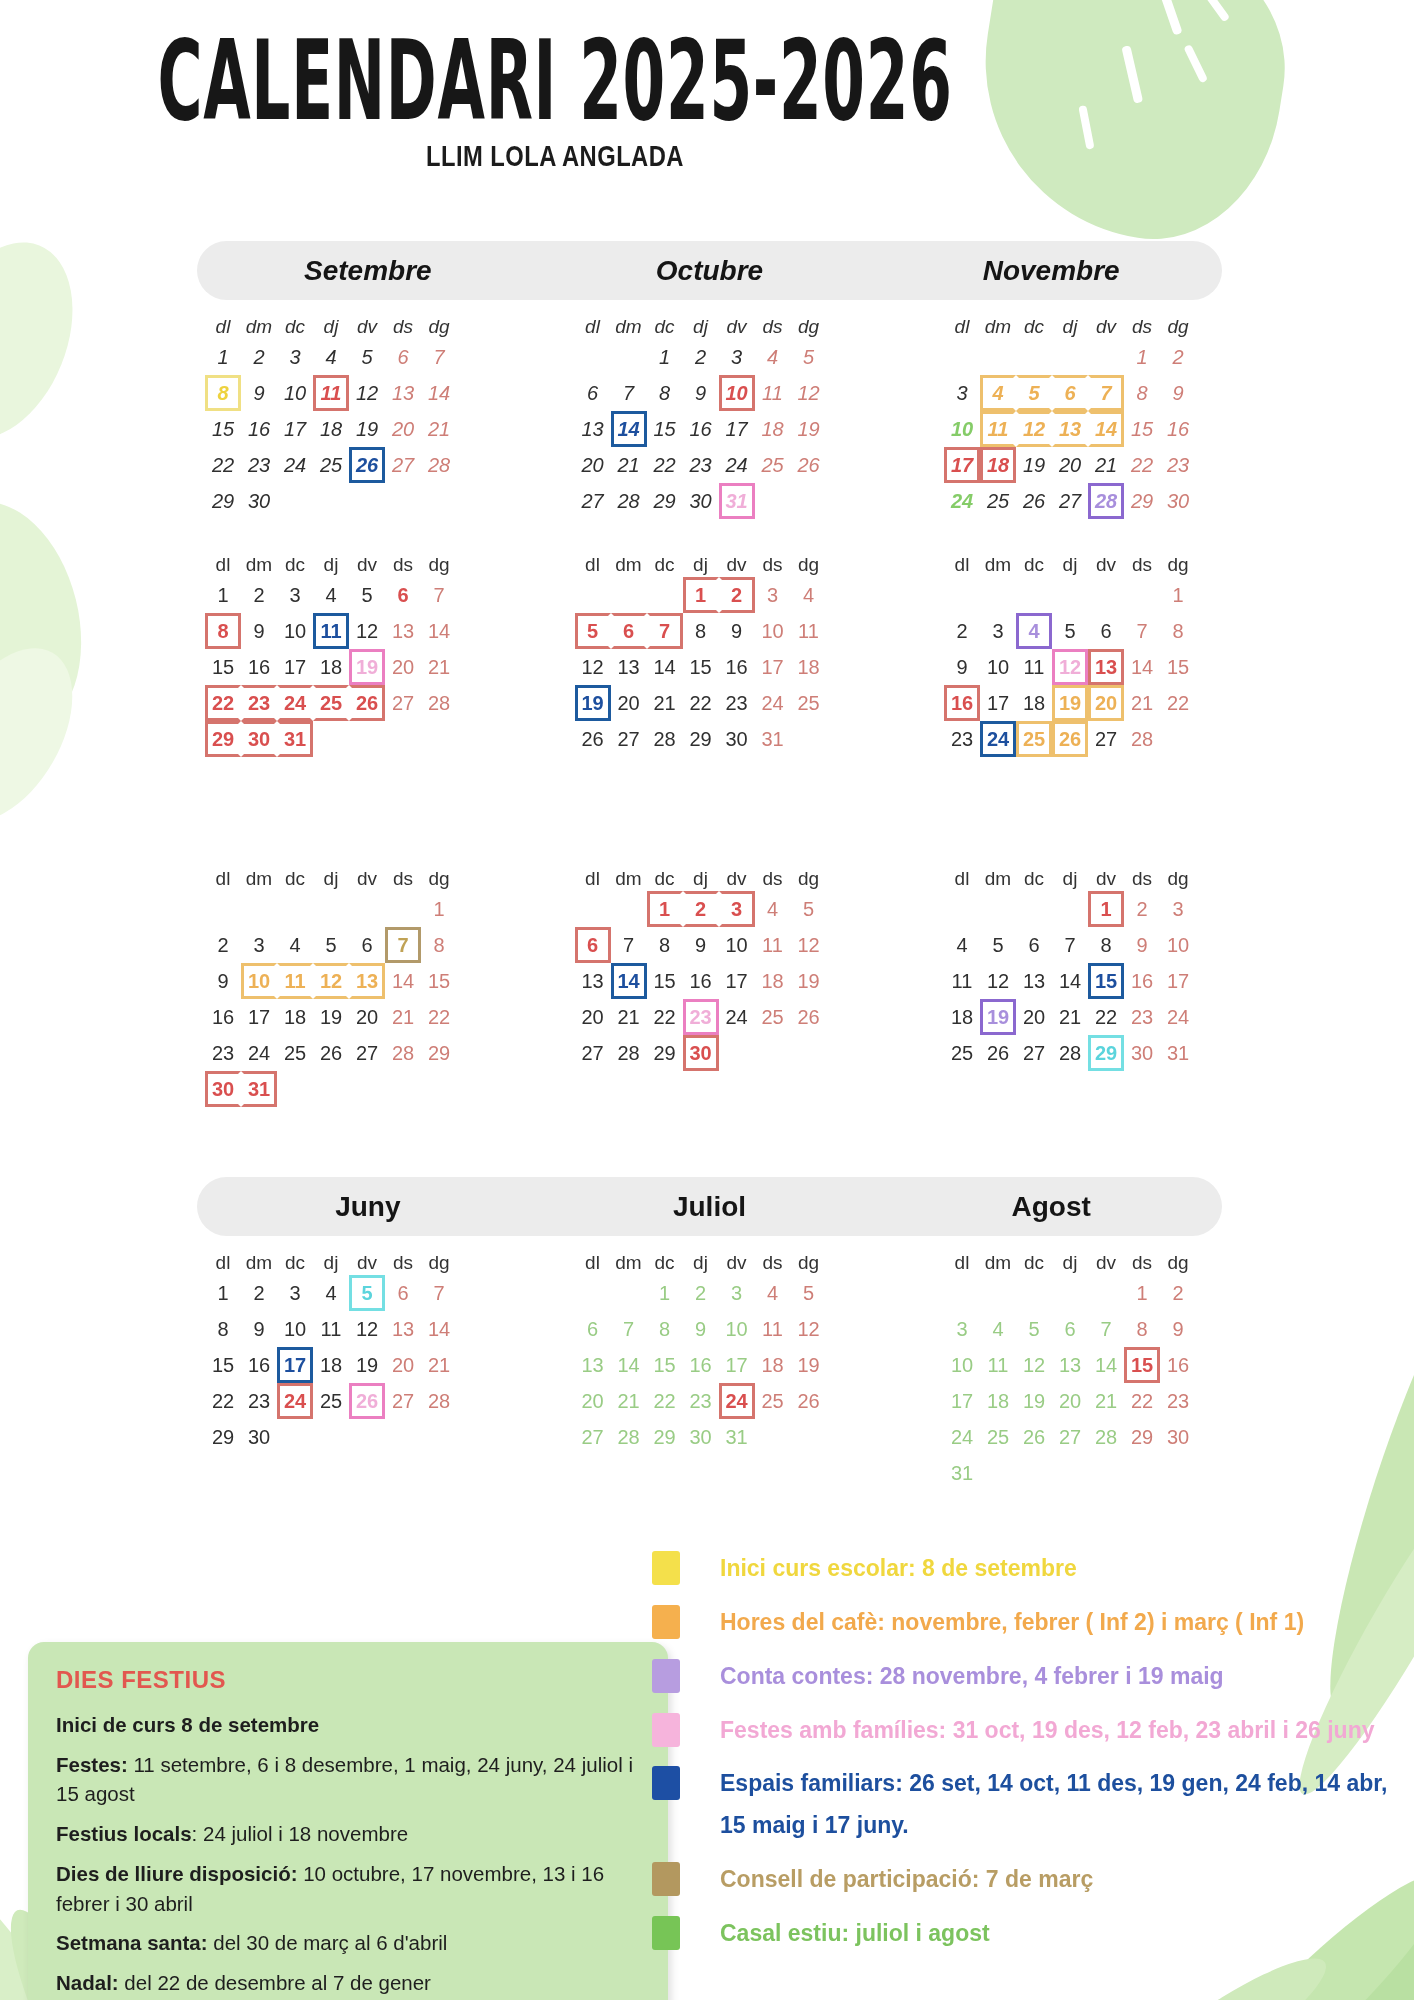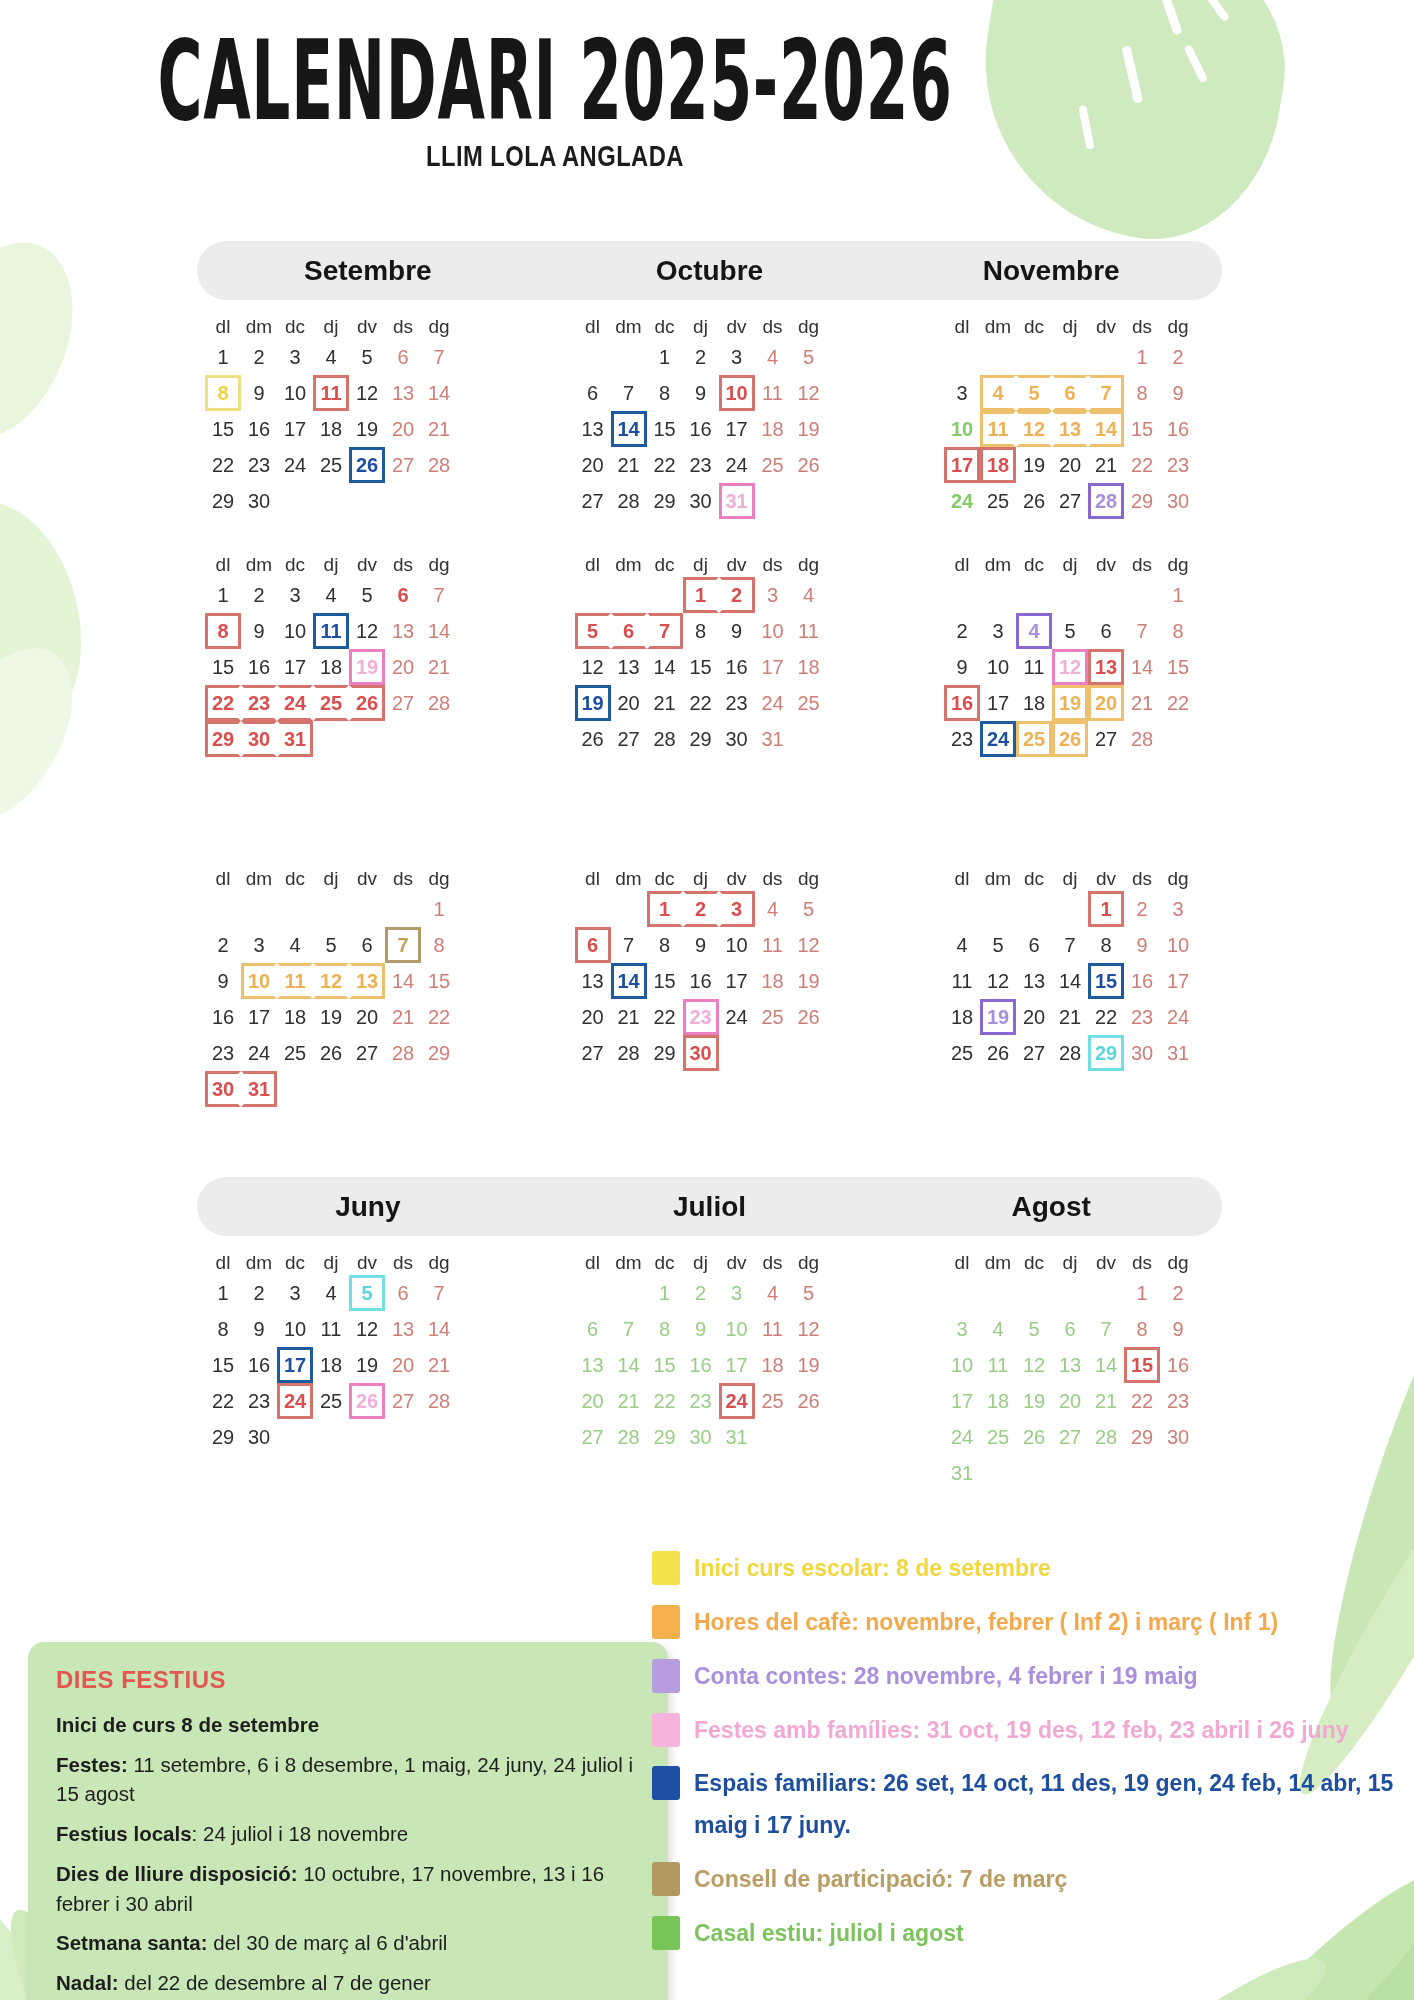--- a/index.html
+++ b/index.html
@@ -63,21 +63,21 @@
   .festius{
     position:absolute;left:28px;top:1642px;width:640px;min-height:270px;z-index:2;
     border-radius:16px;padding:24px 28px 26px 28px;box-sizing:border-box;
     box-shadow:3px 4px 8px rgba(0,0,0,0.13);
   }
   .festius-title{margin:0 0 16px 0;font-size:24px;font-weight:700;letter-spacing:0.5px;}
   .festius p{margin:0 0 10px 0;font-size:20.5px;line-height:1.45;color:#1e1e1e;}
   .festius p b{font-weight:700;}
 
   .legend{position:absolute;left:652px;top:1548px;width:742px;z-index:2;}
-  .legend-item{display:flex;margin-bottom:12px;}
+  .legend-item{display:flex;margin-bottom:12px;gap:26px;}
   .legend-swatch{flex:0 0 28px;width:28px;height:34px;border-radius:3px;margin:3px 14px 0 0;}
   .legend-label{font-size:23px;font-weight:700;line-height:1.82;}
 </style>
 </head>
 <body>
 
 <div class="page">
 
   <div class="deco leaf-tr">
     <span class="slash s1"></span>
@@ -96,21 +96,21 @@
   <div class="deco blade leaf-l1"></div>
   <div class="deco blade leaf-l2"></div>
   <div class="deco blade leaf-l3"></div>
 
   <header class="header">
     <h1 class="page-title">CALENDARI 2025-2026</h1>
     <div class="page-subtitle">LLIM LOLA ANGLADA</div>
   </header>
 
   <div id="cal-rows" class="cal-wrap">
-      <div class="cal-row" style="top: 0px;">
+      <div class="cal-row" style="top: 0px; font-style: italic;">
         <div class="cal-bar">
           <div class="cal-bar-title">Setembre</div>
           <div class="cal-bar-title">Octubre</div>
           <div class="cal-bar-title">Novembre</div>
         </div>
         <div class="cal-months">
           <div class="month">
             <div class="week">
               <div class="dh">dl</div>
               <div class="dh">dm</div>

